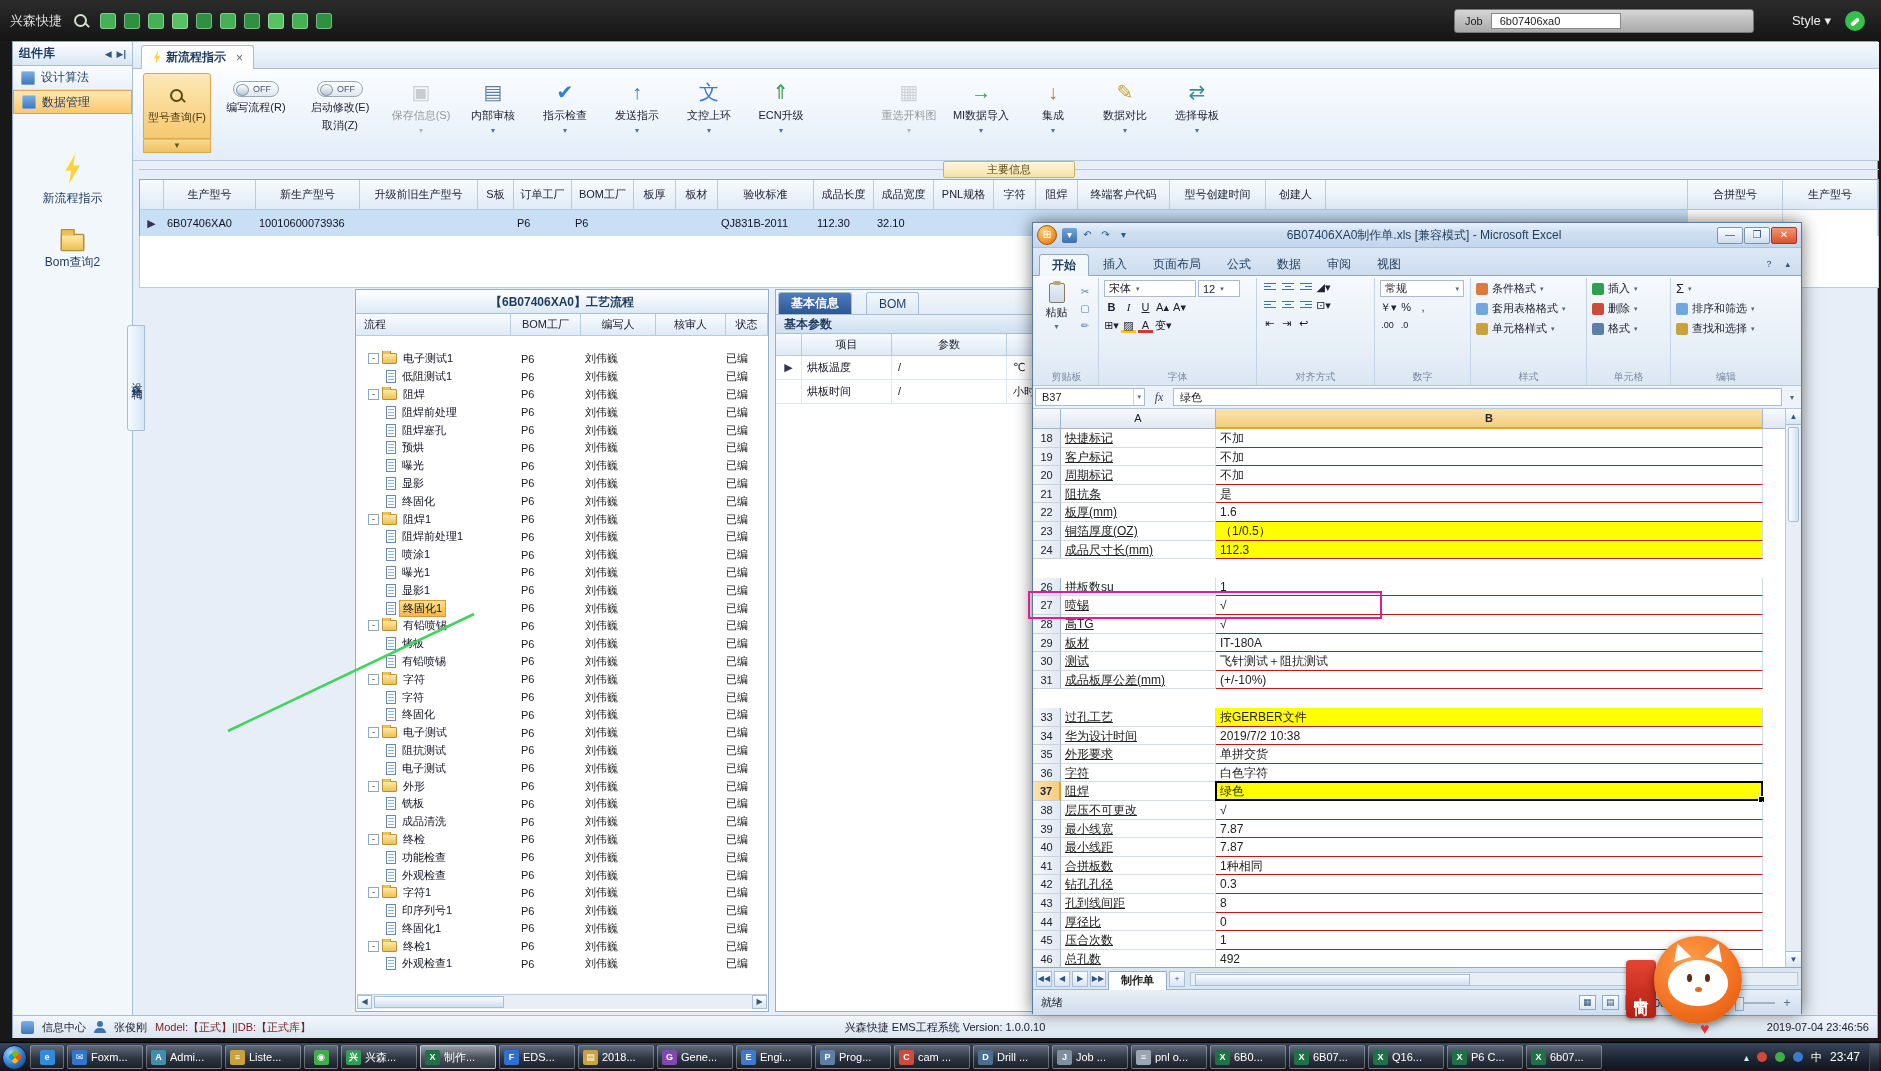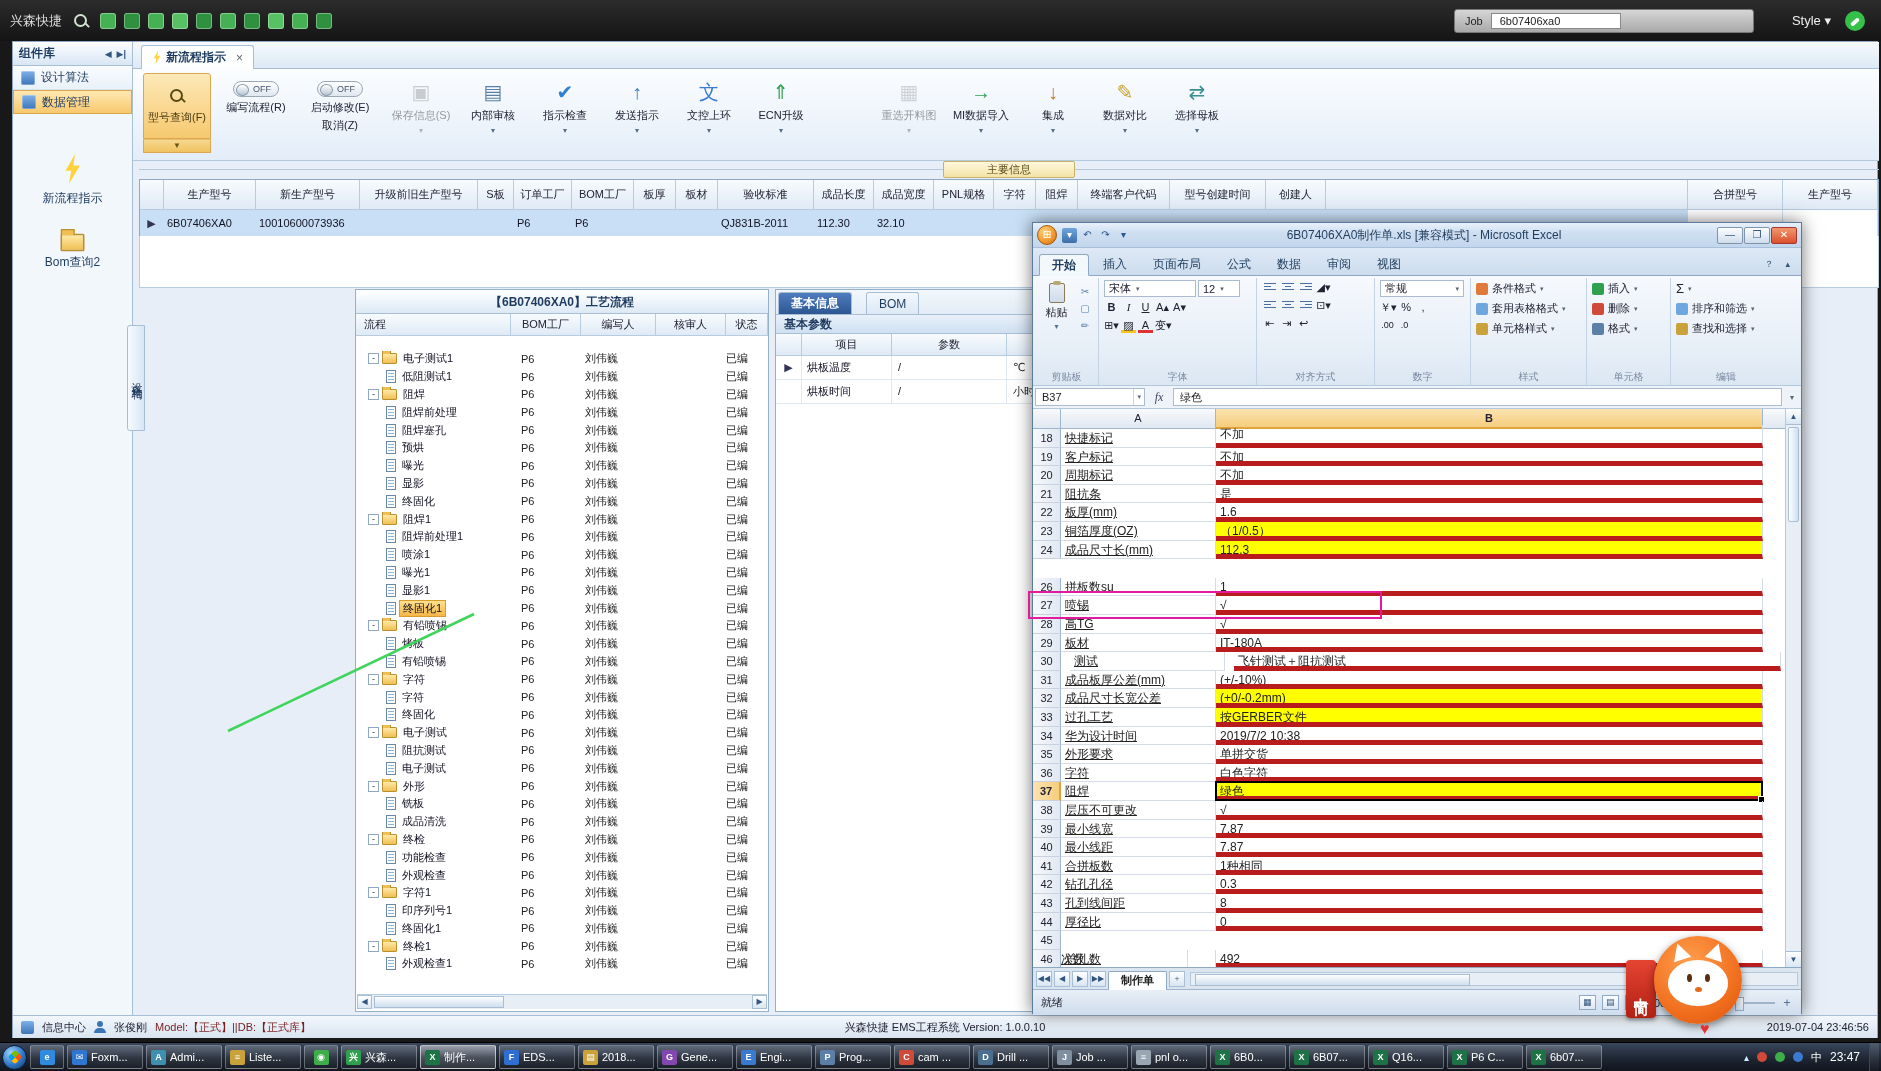--- a/index.html
+++ b/index.html
@@ -169,21 +169,21 @@
 .xl-colhead{display:flex;height:20px;width:754px}
 .xch{background:linear-gradient(#f7f9fc,#e1e8f1);border-right:1px solid #9eb6ce;border-bottom:1px solid #9eb6ce;text-align:center;font-size:11px;color:#223;line-height:18px;flex:none}
 .xch.corner{width:28px}
 .xch.sliver{flex:1}
 .xch.sel{background:linear-gradient(#fbe3b0,#f6cd7e);border-bottom:2px solid #e0a23a;font-weight:bold}
 .xl-rows{position:absolute;left:0;top:20px;width:754px;height:538px}
 .xrow{position:absolute;left:0;display:flex;height:18.6px;width:100%}
 .xr-n{width:28px;background:linear-gradient(90deg,#f7f9fc,#e1e8f1);border-right:1px solid #9eb6ce;border-bottom:1px solid #c9d2de;font-size:11px;text-align:center;color:#223;line-height:18px;flex:none}
 .xr-n.sel{background:linear-gradient(90deg,#fbe3b0,#f6cd7e);border-right:2px solid #e0a23a;font-weight:bold}
 .xr-a{width:155px;border-right:1px solid #d5dce8;border-bottom:1px solid #d5dce8;font-size:12px;padding-left:4px;line-height:18px;white-space:nowrap;overflow:hidden;text-decoration:underline;flex:none}
-.xr-b{width:547px;border-right:1px solid #d5dce8;border-bottom:5px solid #b91c1c;font-size:12px;padding-left:4px;line-height:18px;white-space:nowrap;overflow:hidden;flex:none}
+.xr-b{width:547px;border-right:1px solid #d5dce8;border-bottom:1px solid #b91c1c;font-size:12px;padding-left:4px;line-height:18px;white-space:nowrap;overflow:hidden;flex:none}
 .xr-b.hl{background:#ffff00}
 .xsel-box{position:absolute;border:2px solid #000;pointer-events:none}
 .xsel-box::after{content:"";position:absolute;right:-4px;bottom:-4px;width:5px;height:5px;background:#000;border:1px solid #fff}
 .xl-vscroll{position:absolute;right:0;top:0;width:16px;height:558px;background:#e8eef5;border-left:1px solid #b5c9de;display:flex;flex-direction:column}
 .vs-btn{height:16px;font-size:8px;text-align:center;line-height:15px;color:#33567e;background:linear-gradient(#fdfeff,#d8e6f4);border-bottom:1px solid #a8bed4;flex:none}
 .vs-btn.bot{margin-top:auto;border-top:1px solid #a8bed4;border-bottom:none}
 .vs-thumb{margin:2px;height:95px;background:linear-gradient(90deg,#fdfeff,#cfdeee);border:1px solid #a8bed4;border-radius:2px}
 .xl-sheets{height:22px;background:#dbe5f0;border-top:1px solid #8fa8c4;display:flex;align-items:center;padding-left:3px;gap:2px}
 .sh-nav{width:16px;height:16px;background:linear-gradient(#fdfeff,#d8e6f4);border:1px solid #a8bed4;font-size:8px;line-height:14px;text-align:center;color:#33567e;flex:none}
 .sh-tab{height:19px;background:#fdfeff;border:1px solid #8fa8c4;border-bottom:none;border-radius:2px 2px 0 0;padding:0 12px;font-size:11px;font-weight:bold;display:flex;align-items:center;margin-top:3px;flex:none}
@@ -1121,34 +1121,29 @@
         <div class="xrow" style="top: 186px;">
           <span class="xr-n">28</span>
           <span class="xr-a">高TG</span>
           <span class="xr-b">√</span>
         </div>
         <div class="xrow" style="top: 204.6px;">
           <span class="xr-n">29</span>
           <span class="xr-a">板材</span>
           <span class="xr-b">IT-180A</span>
         </div>
-        <div class="xrow" style="top: 223.2px; gap: 9px;">
+        <div class="xrow" style="top: 223.2px;">
           <span class="xr-n">30</span>
           <span class="xr-a">测试</span>
           <span class="xr-b">飞针测试＋阻抗测试</span>
         </div>
         <div class="xrow" style="top: 241.8px;">
           <span class="xr-n">31</span>
           <span class="xr-a">成品板厚公差(mm)</span>
           <span class="xr-b">(+/-10%)</span>
-        </div>
-        <div class="xrow" style="top: 260.4px;">
-          <span class="xr-n">32</span>
-          <span class="xr-a">成品尺寸长宽公差</span>
-          <span class="xr-b hl">(+0/-0.2mm)</span>
         </div>
         <div class="xrow" style="top: 279px;">
           <span class="xr-n">33</span>
           <span class="xr-a">过孔工艺</span>
           <span class="xr-b hl">按GERBER文件</span>
         </div>
         <div class="xrow" style="top: 297.6px;">
           <span class="xr-n">34</span>
           <span class="xr-a">华为设计时间</span>
           <span class="xr-b">2019/7/2 10:38</span>
@@ -1197,21 +1192,21 @@
         <div class="xrow" style="top: 465px;">
           <span class="xr-n">43</span>
           <span class="xr-a">孔到线间距</span>
           <span class="xr-b">8</span>
         </div>
         <div class="xrow" style="top: 483.6px;">
           <span class="xr-n">44</span>
           <span class="xr-a">厚径比</span>
           <span class="xr-b">0</span>
         </div>
-        <div class="xrow" style="top: 502.2px; flex-direction: column;">
+        <div class="xrow" style="top: 502.2px;">
           <span class="xr-n">45</span>
           <span class="xr-a">压合次数</span>
           <span class="xr-b">1</span>
         </div>
         <div class="xrow" style="top: 520.8px;">
           <span class="xr-n">46</span>
           <span class="xr-a">总孔数</span>
           <span class="xr-b">492</span>
         </div>
       </div>

